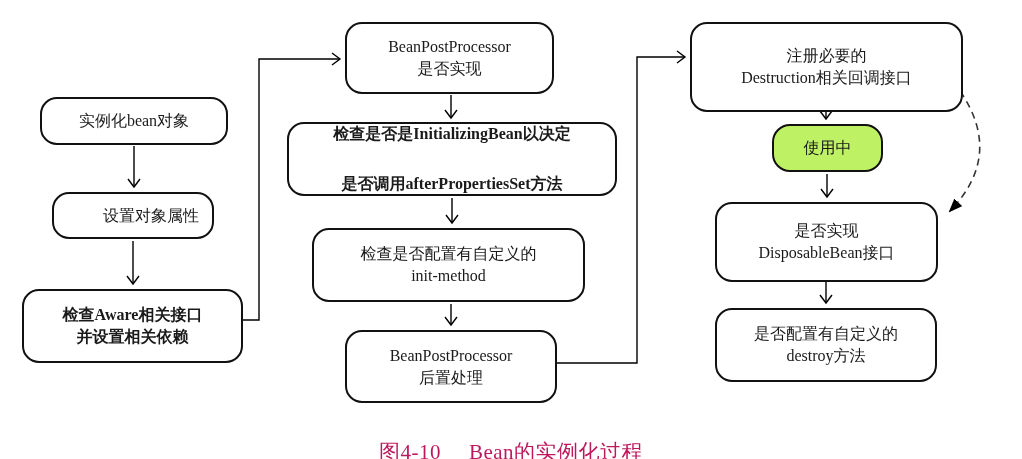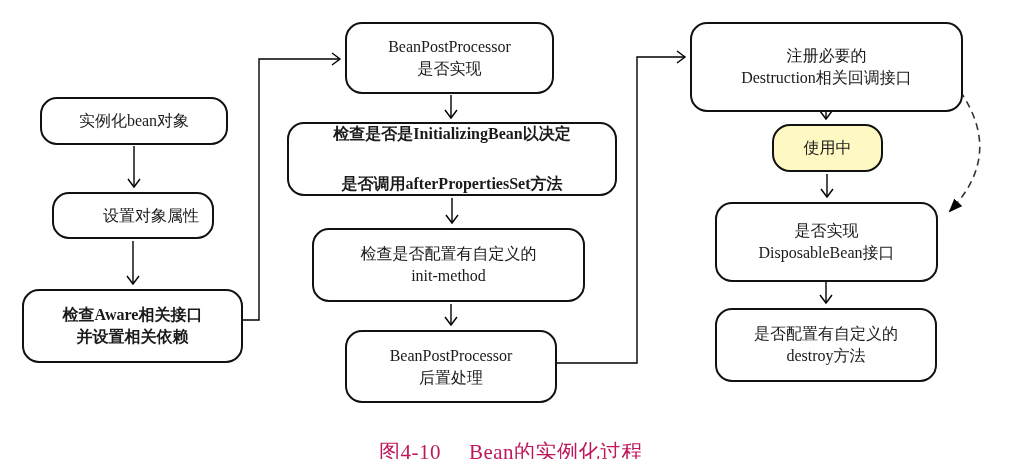--- a/index.html
+++ b/index.html
@@ -31,21 +31,21 @@
     display: flex;
     flex-direction: column;
     align-items: center;
     justify-content: center;
     text-align: center;
     font-size: 16px;
     line-height: 1.35;
   }
   .node.thin { border-width: 2px; }
   .node.bold { font-weight: bold; }
-  .node.gray { background: #fef9c3; }
+  .node.gray { background: #bef264; }
   .caption {
     position: absolute;
     left: 0;
     top: 422px;
     width: 100%;
     text-align: center;
     font-size: 21px;
     color: #be185d;
     letter-spacing: 0.5px;
     margin-top: 16px;

